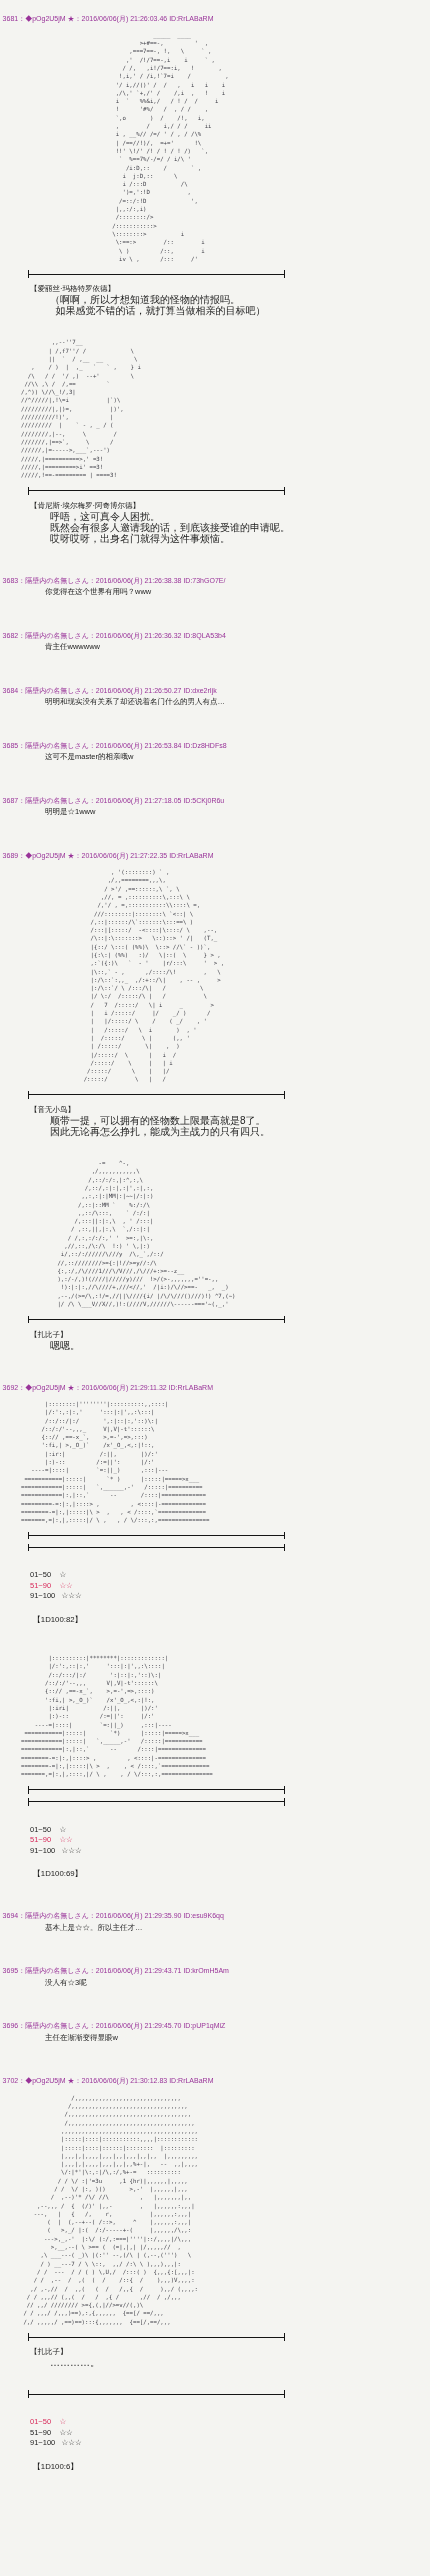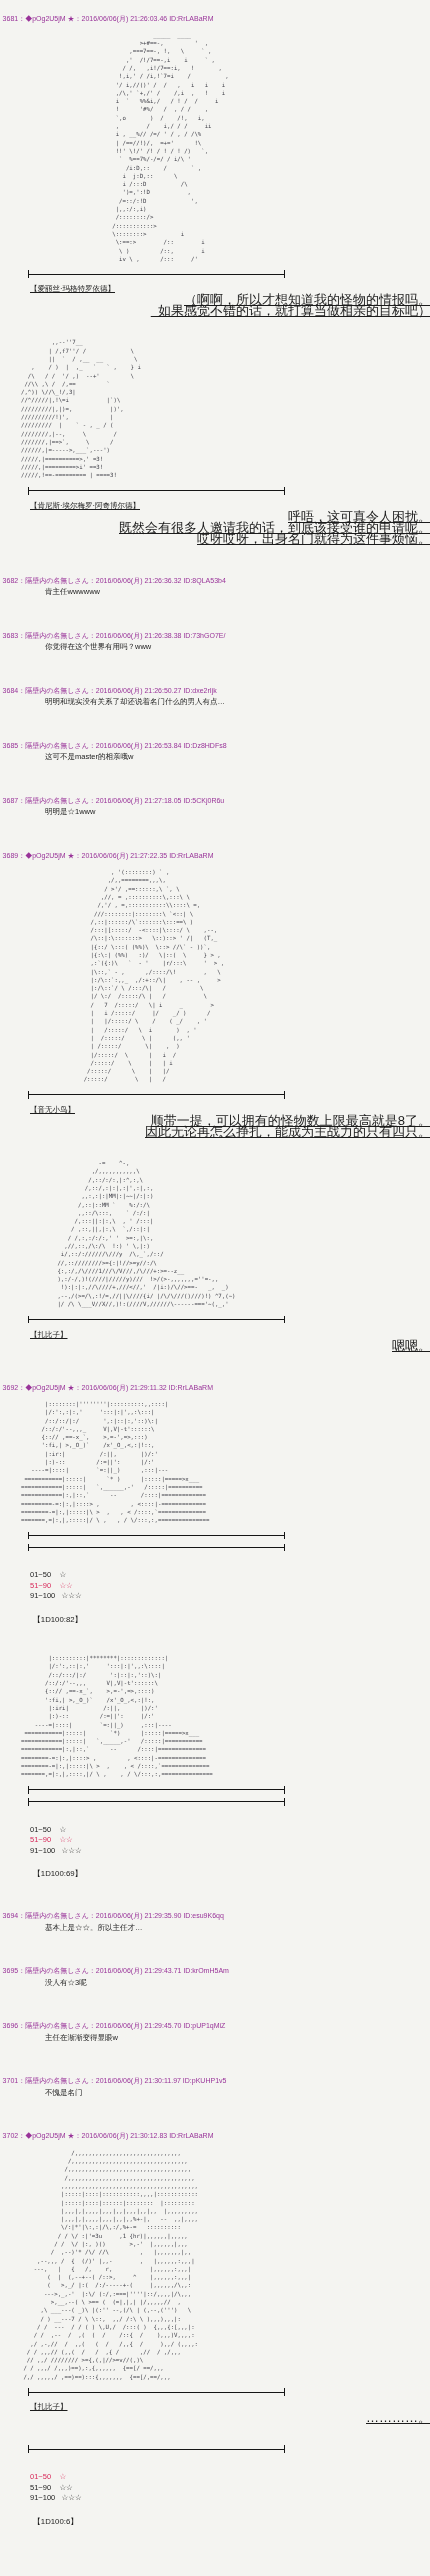--- a/index.html
+++ b/index.html
@@ -35,32 +35,31 @@
     white-space:pre;
   }
   .divider{
     height:7.8px;
     width:255px;
     margin:4.2px 0 4.2px 28px;
     border-left:1.6px solid #151515;
     border-right:1.6px solid #151515;
     background:linear-gradient(#151515,#151515) center/100% 1.3px no-repeat;
   }
-  .dialog{margin:5.2px 0 22px 0;text-decoration:underline;}
+  .dialog{margin:5.2px 0 22px 0;}
   .dialog .speaker{
     margin-left:30px;
     font-size:7.5px;
     line-height:11px;
   }
   .dialog .lines{
     margin-left:50px;
-    font-size:13px;
+    font-size:10px;
     line-height:11px;
     white-space:pre;
-    text-align:right;
   }
   .dice{
     margin:19px 0 0 30px;
     font-size:7.5px;
     line-height:10.4px;
   }
   .dice .row{white-space:pre;}
   .dice .hl{color:#d8295a;}
   .roll{
     margin:12.5px 0 29px 33px;
@@ -133,27 +132,27 @@
     <div class="divider"></div>
     <div class="dialog">
       <div class="speaker">【肯尼斯·埃尔梅罗·阿奇博尔德】</div>
       <div class="lines">呼唔，这可真令人困扰。
 既然会有很多人邀请我的话，到底该接受谁的申请呢。
 哎呀哎呀，出身名门就得为这件事烦恼。</div>
     </div>
   </div>
 
   <div class="post comment">
+    <div class="post-header">3683：隔壁内の名無しさん：2016/06/06(月) 21:26:38.38 ID:73hGO7E/</div>
+    <div class="post-text">你觉得在这个世界有用吗？www</div>
+  </div>
+
+  <div class="post comment">
     <div class="post-header">3682：隔壁内の名無しさん：2016/06/06(月) 21:26:36.32 ID:8QLA53b4</div>
     <div class="post-text">肯主任wwwwww</div>
-  </div>
-
-  <div class="post comment">
-    <div class="post-header">3683：隔壁内の名無しさん：2016/06/06(月) 21:26:38.38 ID:73hGO7E/</div>
-    <div class="post-text">你觉得在这个世界有用吗？www</div>
   </div>
 
   <div class="post comment">
     <div class="post-header">3684：隔壁内の名無しさん：2016/06/06(月) 21:26:50.27 ID:dxe2rIjk</div>
     <div class="post-text">明明和现实没有关系了却还说着名门什么的男人有点…</div>
   </div>
 
   <div class="post comment">
     <div class="post-header">3685：隔壁内の名無しさん：2016/06/06(月) 21:26:53.84 ID:Dz8HDFs8</div>
     <div class="post-text">这可不是master的相亲哦w</div>
@@ -289,24 +288,20 @@
   <div class="post comment">
     <div class="post-header">3695：隔壁内の名無しさん：2016/06/06(月) 21:29:43.71 ID:krOmH5Am</div>
     <div class="post-text">没人有☆3呢</div>
   </div>
 
   <div class="post comment">
     <div class="post-header">3696：隔壁内の名無しさん：2016/06/06(月) 21:29:45.70 ID:pUP1qMiZ</div>
     <div class="post-text">主任在渐渐变得显眼w</div>
   </div>
 
-  <div class="post comment">
-    <div class="post-header">3701：隔壁内の名無しさん：2016/06/06(月) 21:30:11.97 ID:pKUHP1v5</div>
-    <div class="post-text">不愧是名门</div>
-  </div>
 
   <div class="post av">
     <div class="post-header">3702：◆pOg2U5jM ★：2016/06/06(月) 21:30:12.83 ID:RrLABaRM</div>
     <div class="aa" style="margin-left:23.4px">
         <pre>              /,,,,,,,,,,,,,,,,,,,,,,,,,,,,,,,
              /,,,,,,,,,,,,,,,,,,,,,,,,,,,,,,,,,,
             /,,,,,,,,,,,,,,,,,,,,,,,,,,,,,,,,,,,,
             /,,,,,,,,,,,,,,,,,,,,,,,,,,,,,,,,,,,,,
            ,,,,,,,,,,,,,,,,,,,,,,,,,,,,,,,,,,,,,,,,
            |:::::|::::|:::::::::::,,,,|::::::::::::

